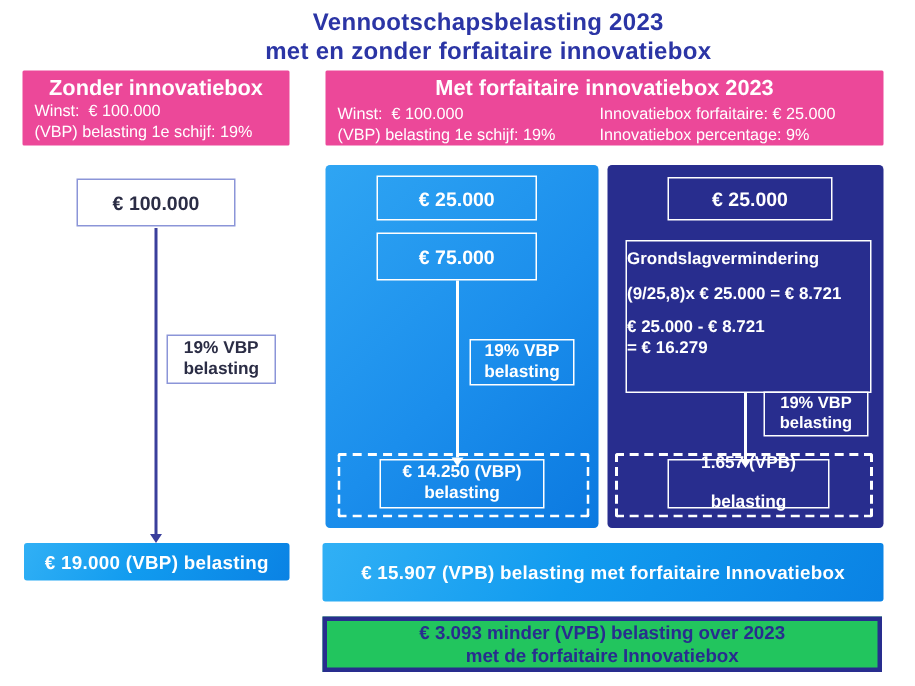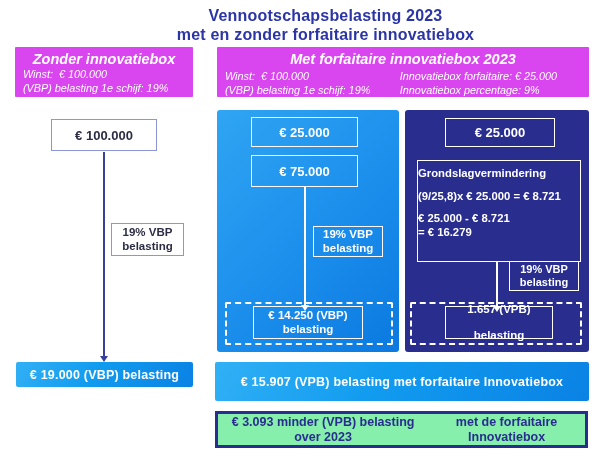--- a/index.html
+++ b/index.html
@@ -5,21 +5,21 @@
   html,body{margin:0;padding:0;background:#ffffff;}
   .canvas{
     position:relative;width:610px;height:457px;background:#ffffff;
     font-family:"Liberation Sans",sans-serif;overflow:hidden;
   }
   .abs{position:absolute;box-sizing:border-box;}
   
   .title{left:0;top:6px;width:610px;text-align:center;color:#2b35a5;
     font-size:16px;line-height:19px;font-weight:700;letter-spacing:.2px;padding-left:41px;}
   
-  .hdr{background:#d946ef;color:#ffffff;border-radius:1px;font-style:italic;}
+  .hdr{background:#ec4899;color:#ffffff;border-radius:1px;}
   .hdr-title{text-align:center;font-weight:700;font-size:14.5px;line-height:17px;margin-top:4px;}
   .hdr-line{font-size:10.8px;line-height:13.5px;white-space:pre-wrap;}
   .hdr-cols{display:flex;margin-top:2px;}
   .hdr-col-l{padding-left:8px;width:48%;}
   .hdr-col-r{width:52%;}
   
   .wbox{background:#ffffff;border:1.5px solid #8b95d8;color:#2b2d45;
     display:flex;align-items:center;justify-content:center;text-align:center;
     font-weight:700;}
   
@@ -32,22 +32,22 @@
   .vline-navy{background:#3a3f9c;}
   .vline-white{background:#ffffff;}
   .ah{width:0;height:0;border-left:4px solid transparent;border-right:4px solid transparent;}
   .ah-navy{border-top:6px solid #3a3f9c;}
   .ah-white{border-top:6px solid #ffffff;}
   
   .rbar{background:linear-gradient(120deg,#31b0f5 0%,#119bef 45%,#0a82e4 100%);
     color:#ffffff;display:flex;align-items:center;justify-content:center;
     font-size:12.5px;font-weight:700;letter-spacing:.2px;border-radius:2px;}
   
-  .summary{background:#86efac;border:3px solid #282d8e;color:#282d8e;
-    display:flex;flex-direction:row;align-items:center;justify-content:center;
+  .summary{background:#22c55e;border:3px solid #282d8e;color:#282d8e;
+    display:flex;flex-direction:column;align-items:center;justify-content:center;
     text-align:center;font-size:12.5px;line-height:15px;font-weight:700;}
   .fs13{font-size:13px;}
   .fs115{font-size:11.5px;line-height:13.5px;}
   .calc{color:#ffffff;font-weight:700;font-size:11.3px;line-height:13.5px;}
   .calc .gap{height:9px;}
 </style>
 </head>
 <body>
 
 <div class="canvas">

